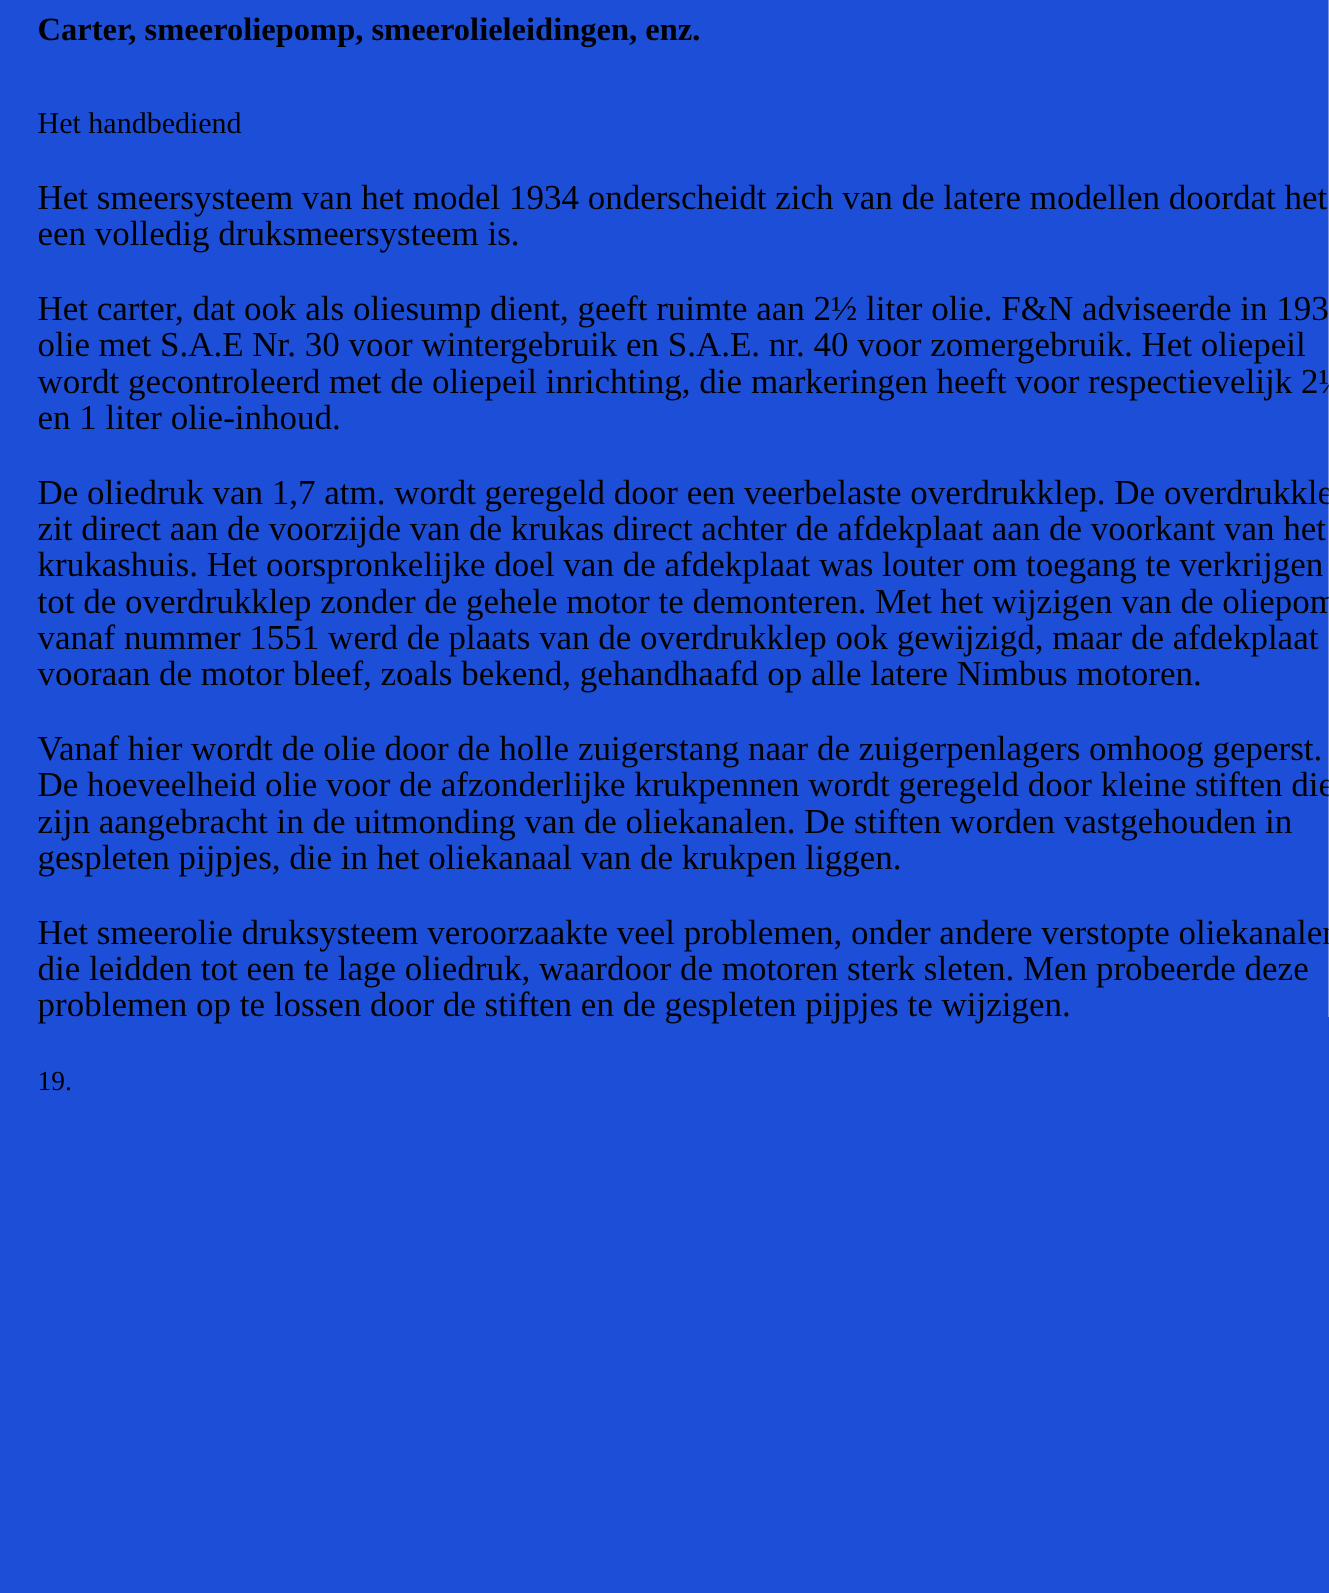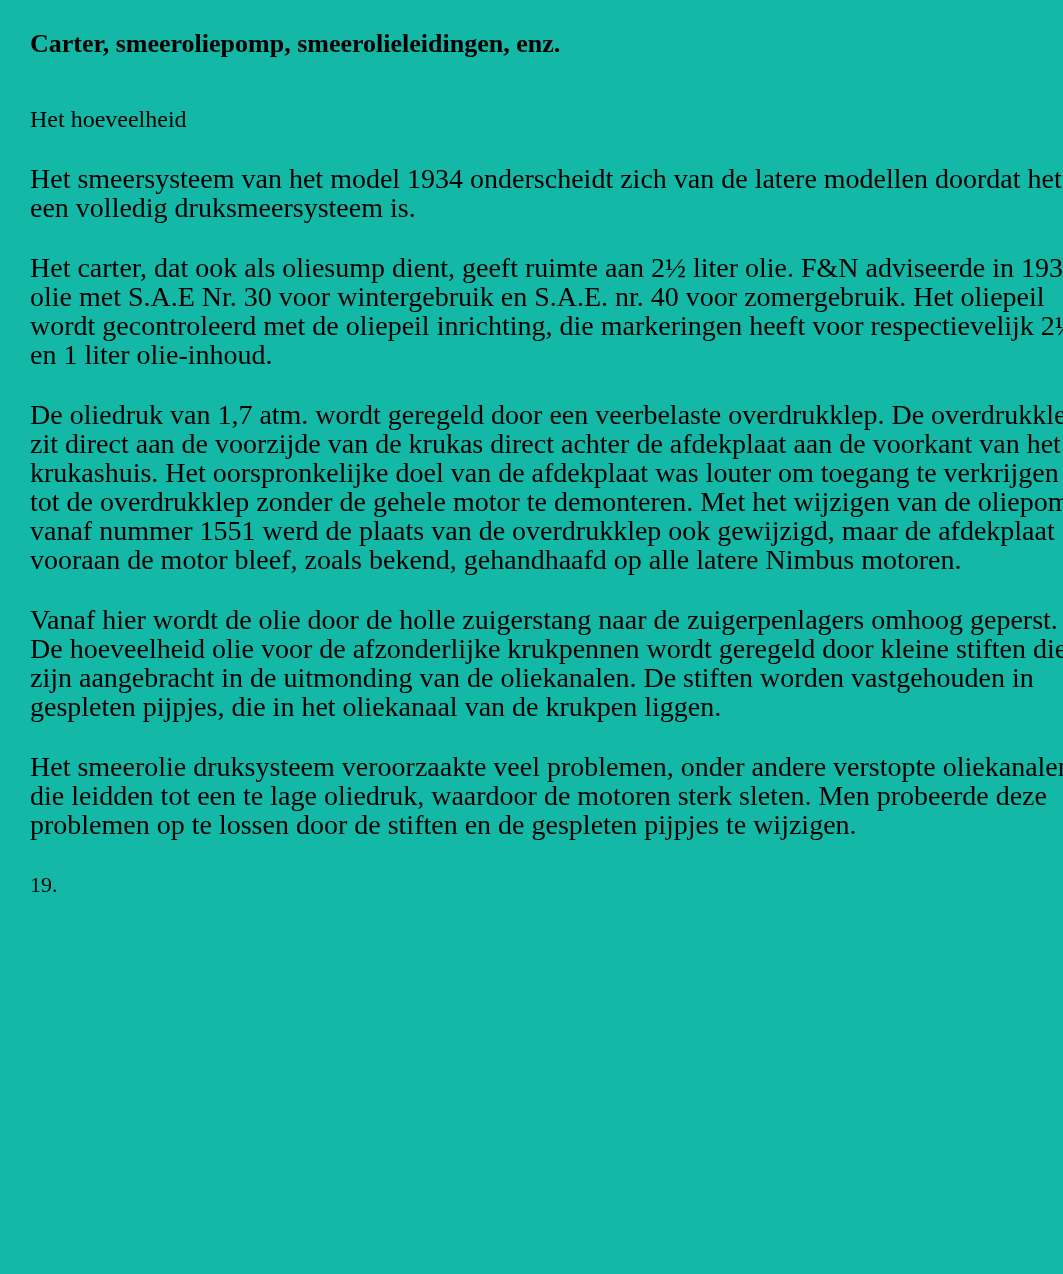--- a/index.html
+++ b/index.html
@@ -4,22 +4,22 @@
   <style>
     * { margin: 0; padding: 0; box-sizing: border-box; }
     html, body {
       background: #ffffff;
       color: #000000;
       font-family: "Liberation Serif", "DejaVu Serif", serif;
     }
     .page {
       width: 1063px;
       height: 1274px;
-      background: #14b8a6;
-      padding: 28px 20px 8px 30px;
+      background: #1d4ed8;
+      padding: 8px 20px 8px 30px;
       overflow: hidden;
     }
     .doc-title {
       font-size: 26px;
       line-height: 32px;
       font-weight: bold;
       white-space: pre;
       margin-bottom: 44px;
     }
     .doc-subtitle {
@@ -40,21 +40,21 @@
       line-height: 29px;
       white-space: pre;
     }
   </style>
 </head>
 <body>
 
 <div class="page">
   <h1 class="doc-title">Carter, smeeroliepomp, smeerolieleidingen, enz.</h1>
 
-  <h2 class="doc-subtitle">Het hoeveelheid</h2>
+  <h2 class="doc-subtitle">Het handbediend</h2>
 
   <p class="doc-paragraph">Het smeersysteem van het model 1934 onderscheidt zich van de latere modellen doordat het
 een volledig druksmeersysteem is.</p>
 
   <p class="doc-paragraph">Het carter, dat ook als oliesump dient, geeft ruimte aan 2½ liter olie. F&amp;N adviseerde in 1934
 olie met S.A.E Nr. 30 voor wintergebruik en S.A.E. nr. 40 voor zomergebruik. Het oliepeil
 wordt gecontroleerd met de oliepeil inrichting, die markeringen heeft voor respectievelijk 2½
 en 1 liter olie-inhoud.</p>
 
 

